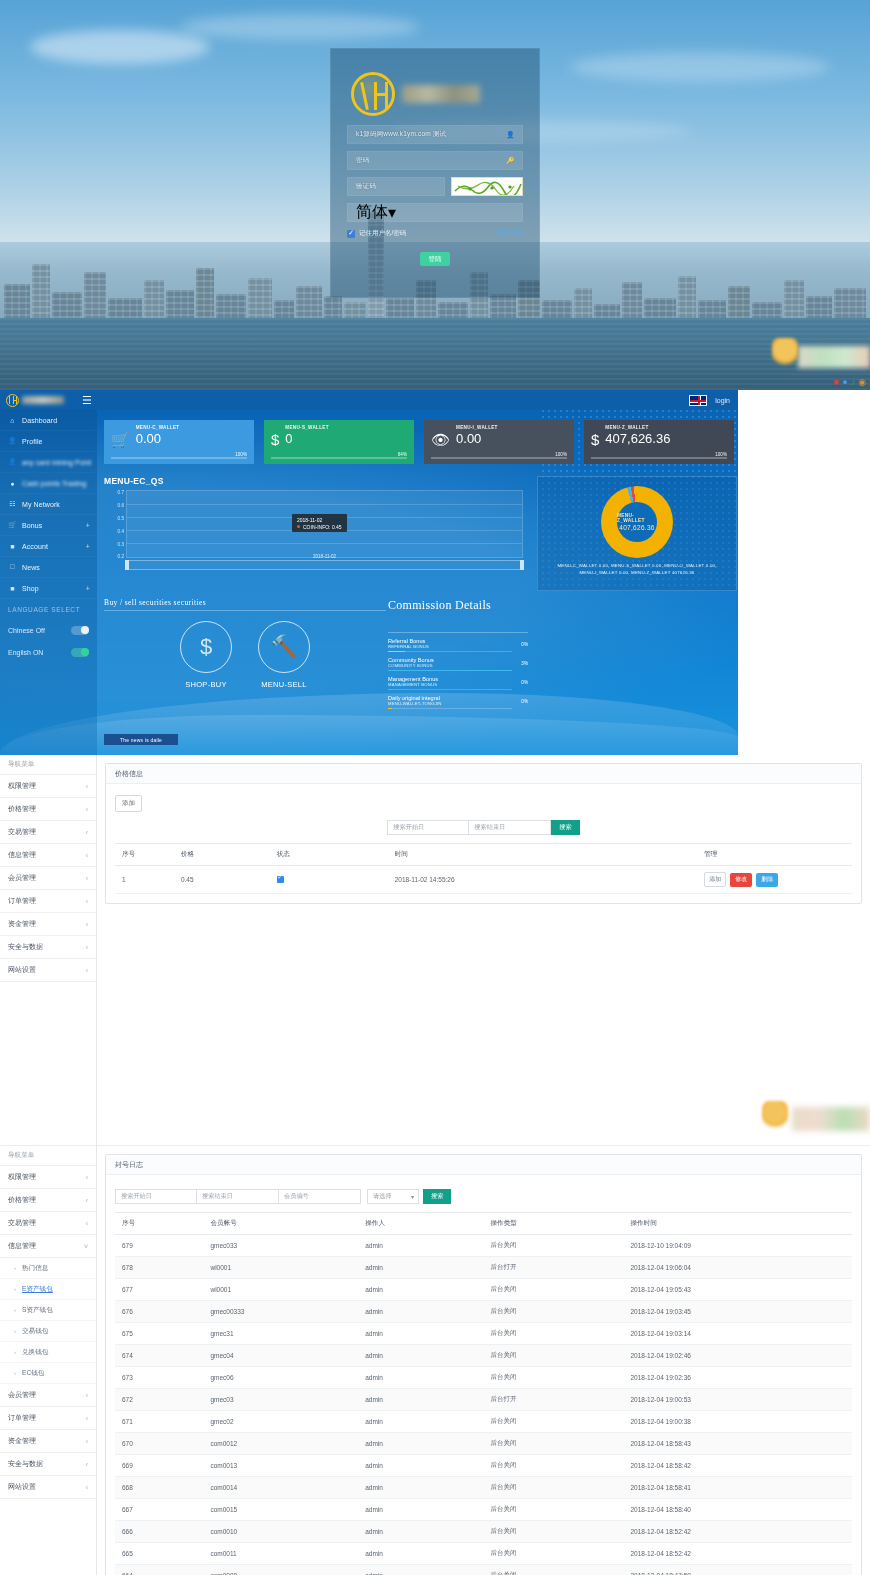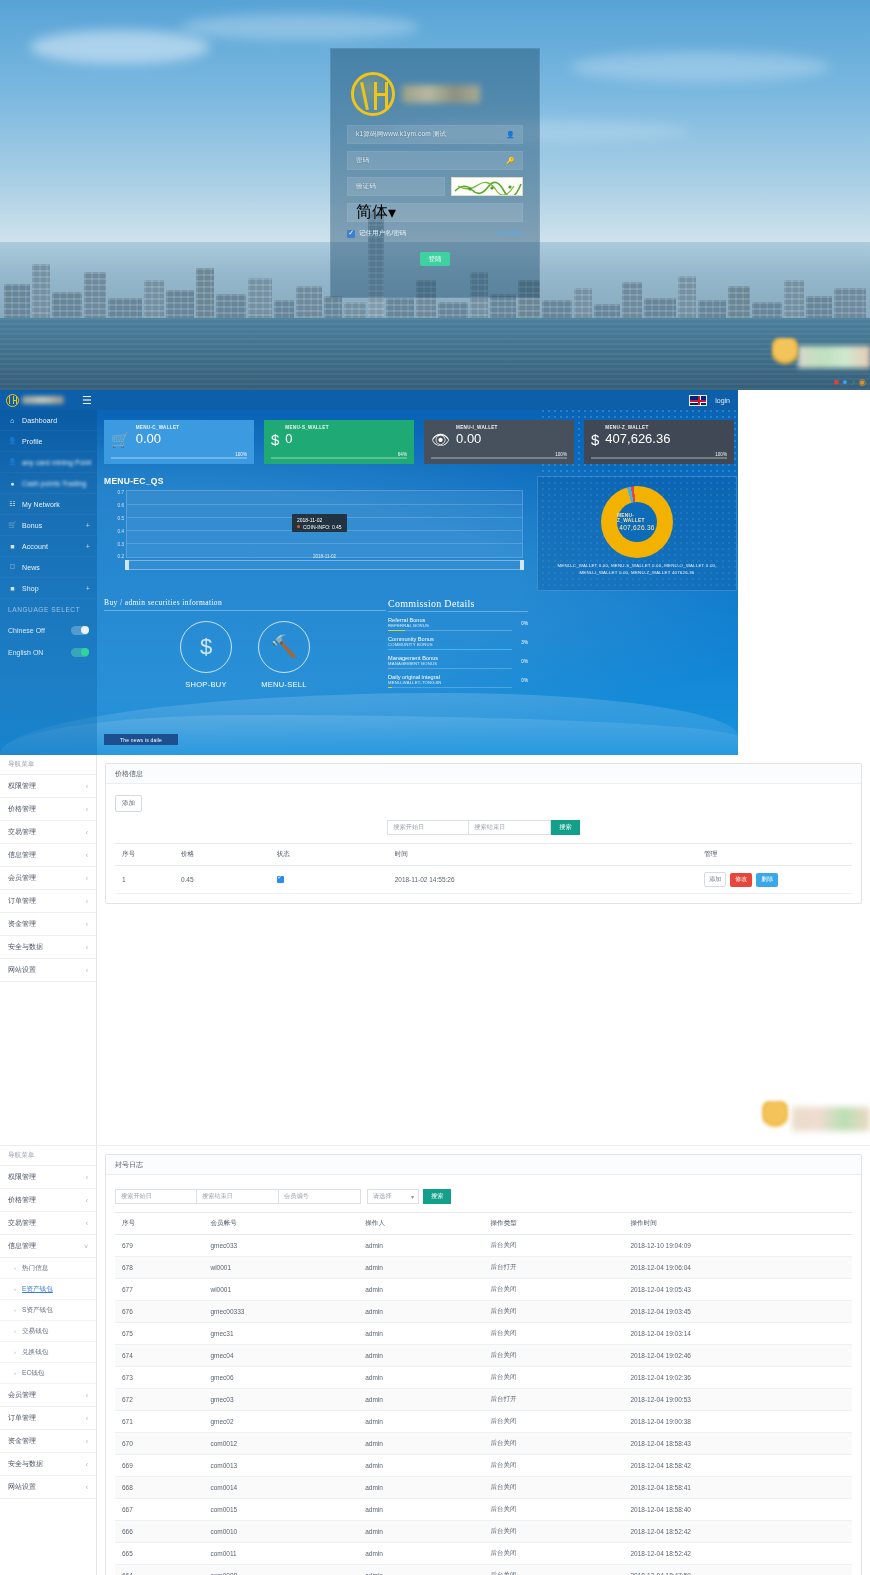--- a/index.html
+++ b/index.html
@@ -299,21 +299,21 @@
     width:52px;height:52px;border-radius:50%;border:1.6px solid rgba(255,255,255,.75);
     display:flex;align-items:center;justify-content:center;margin:0 auto;
   }
   .bs-circle span{ font-size:22px; color:#cfe6f8; }
   .bs-label { font-size:7.5px; margin-top:7px; letter-spacing:.3px; }
 
   .comm {
     position:absolute; left:388px; top:208px; width:140px; color:#fff;
   }
   .comm-title {
-    font-size:10px; letter-spacing:.3px; border-bottom:1px solid rgba(255,255,255,.3); padding-bottom:2px;
+    font-size:12px; letter-spacing:.3px; border-bottom:1px solid rgba(255,255,255,.3); padding-bottom:19px;
     font-family:"Liberation Serif", serif;
   }
   .comm-row { position:relative; margin-top:5px; padding-right:16px;}
   .comm-row .r1 { font-size:5.6px; }
   .comm-row .r2 { font-size:4.2px; opacity:.85; letter-spacing:.2px;}
   .comm-row .bar { height:1.6px; background:rgba(255,255,255,.22); margin-top:1.5px;}
   .comm-row .bar i { display:block; height:100%; }
   .comm-row .pct { position:absolute; right:0; top:4px; font-size:4.6px;}
 
   .newsbar {
@@ -682,21 +682,21 @@
     <div class="donut-legend">
       <span>MENU-C_WALLET  0.00,</span>
       <span>MENU-S_WALLET  0.00,</span>
       <span>MENU-O_WALLET  0.00,</span><br>
       <span>MENU-I_WALLET  0.00,</span>
       <span>MENU-Z_WALLET  407626.36</span>
     </div>
   </div>
 
   <div class="buysell">
-    <div class="bs-title">Buy / admin securities information</div>
+    <div class="bs-title">Buy / sell securities securities</div>
     <div class="bs-row">
       <div class="bs-item">
         <div class="bs-circle">
             <span>$</span>
           </div>
         <div class="bs-label">SHOP-BUY</div>
       </div>
       <div class="bs-item">
         <div class="bs-circle">
             <span>🔨</span>

